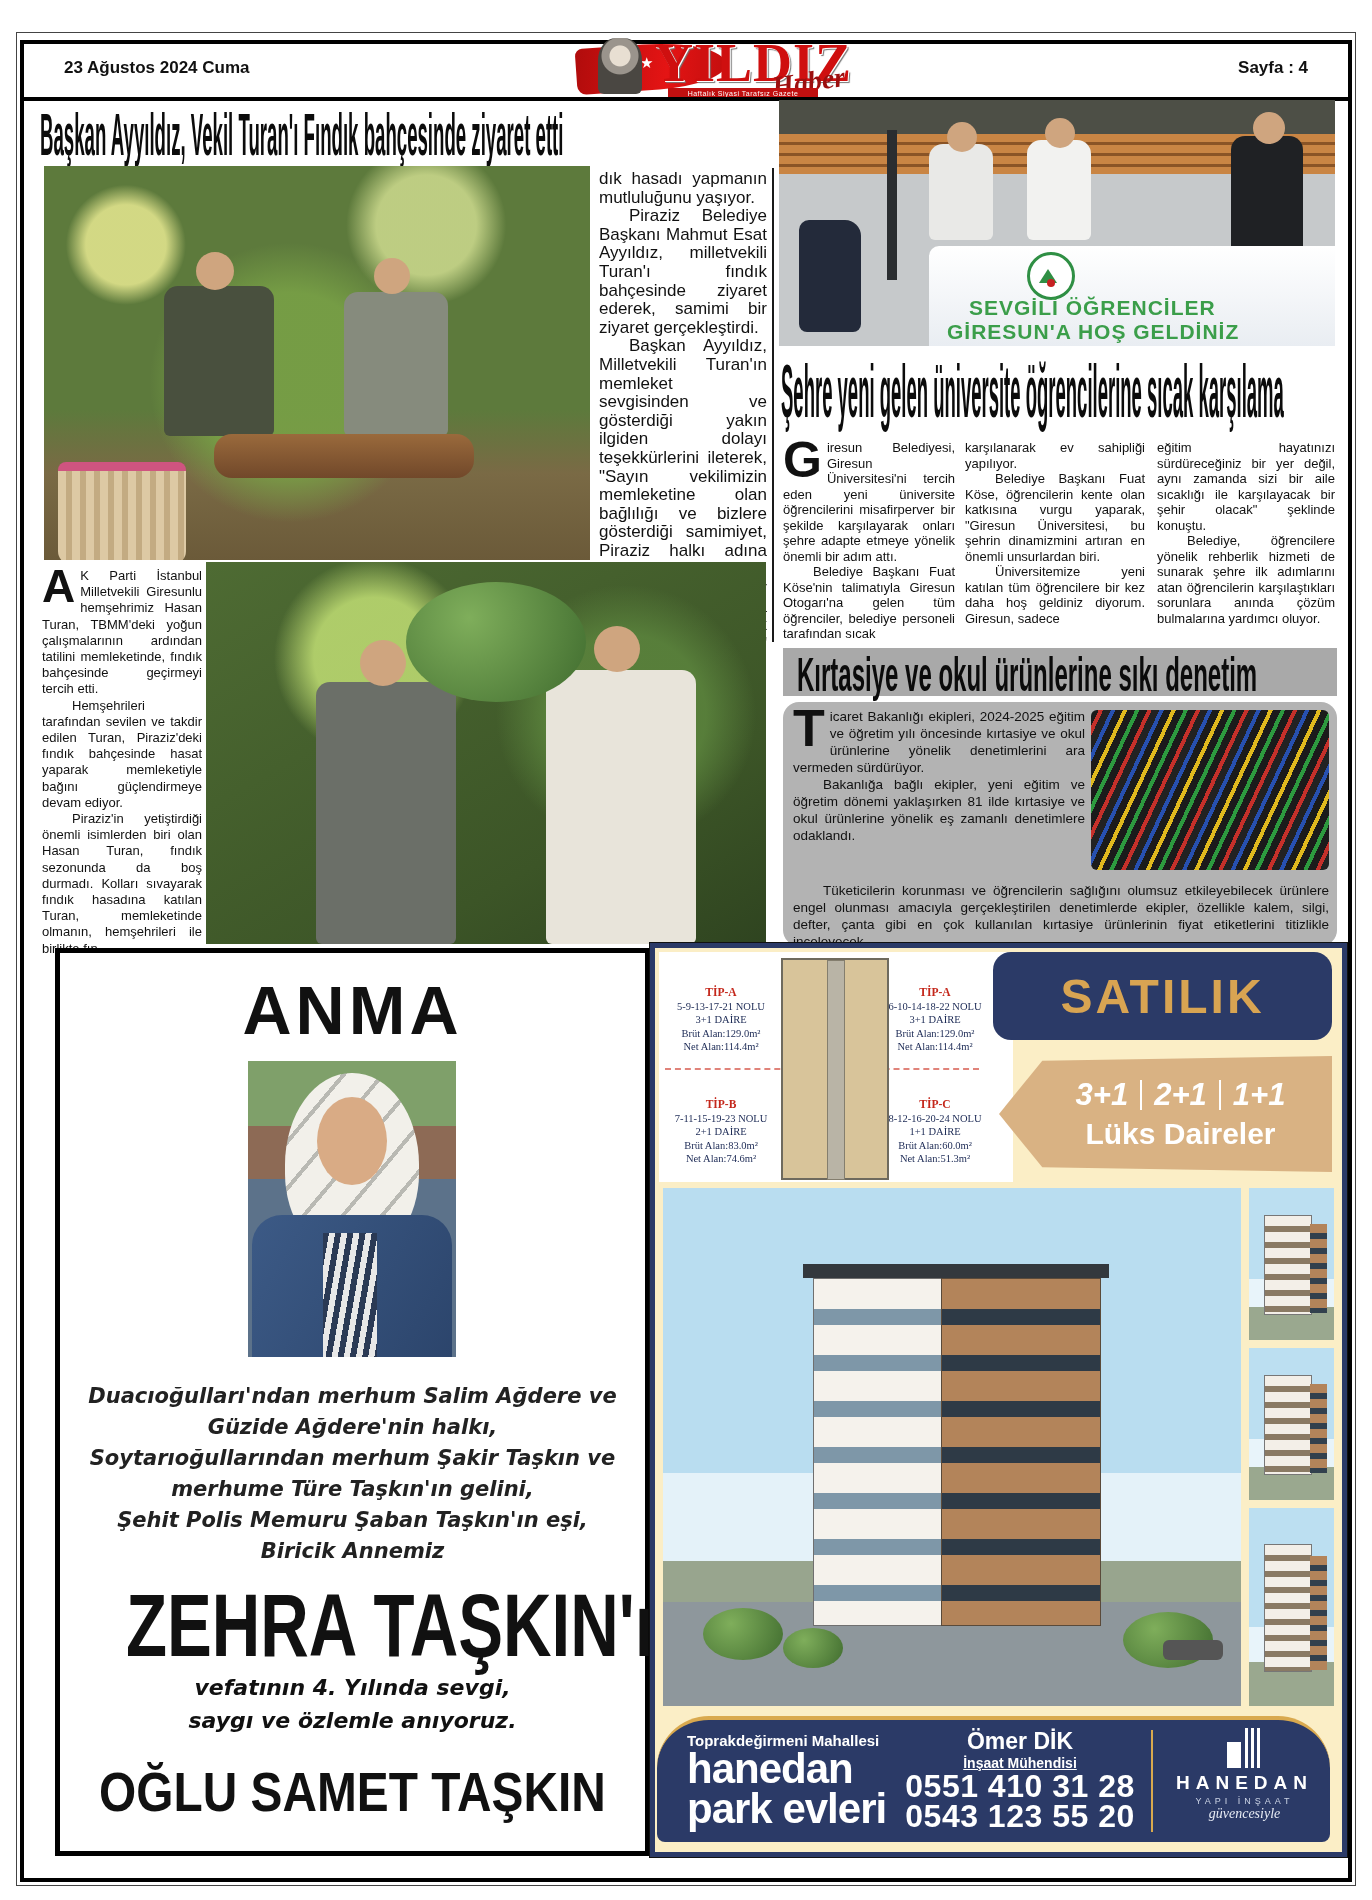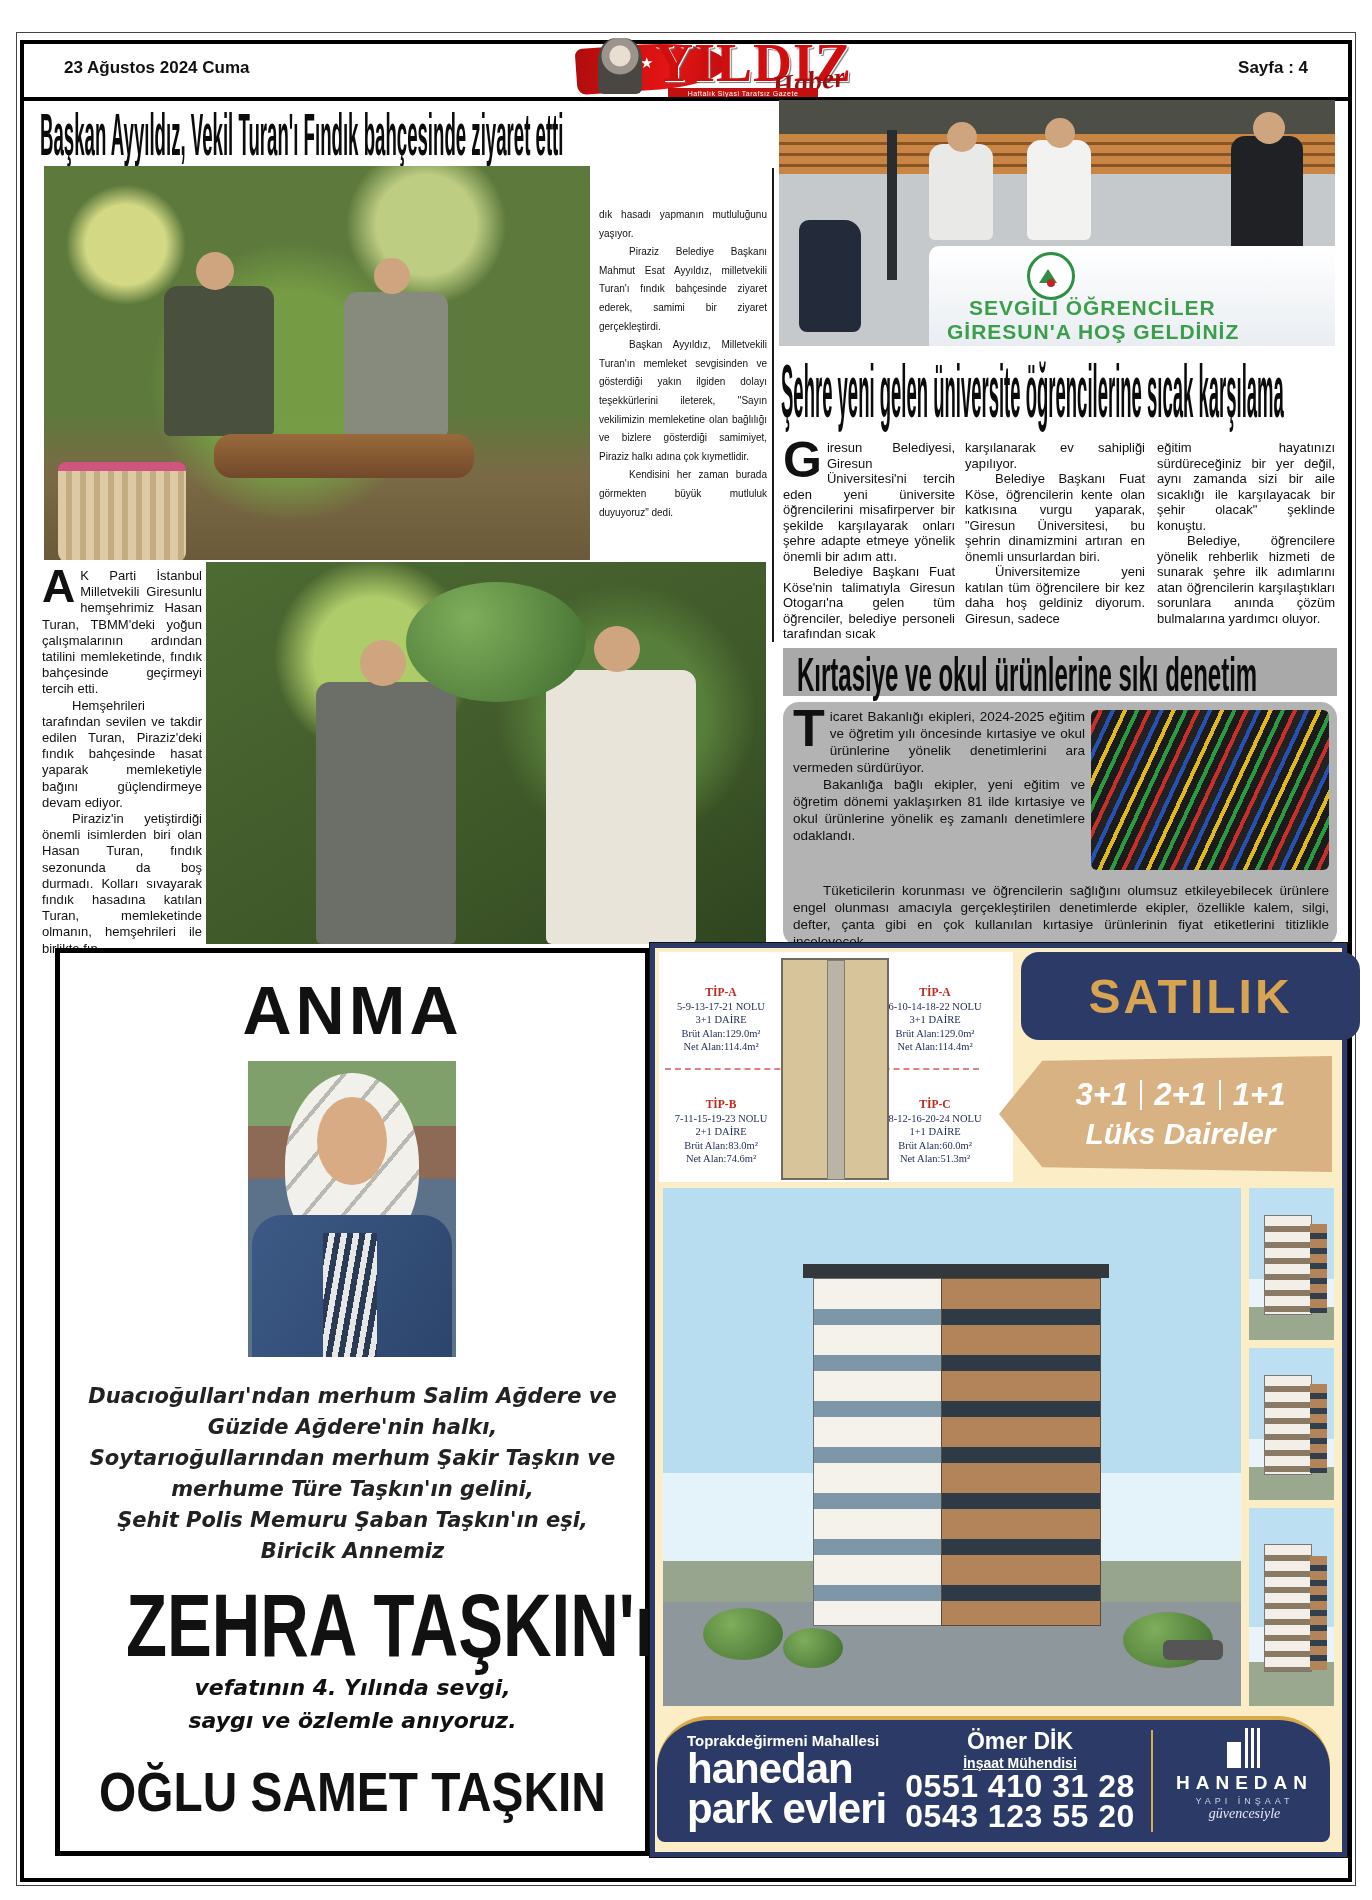--- a/index.html
+++ b/index.html
@@ -28,21 +28,21 @@
   .hl{position:absolute;line-height:1;}
   .hl-inner{display:inline-block;font-weight:bold;white-space:nowrap;transform-origin:0 0;color:#0b0b0b;}
   #hl1 .hl-inner{font-size:46px;transform:scale(0.405,1.3);}
   #hl2 .hl-inner{font-size:50px;transform:scale(0.37,1.5);}
   #hl3-bar{background:#a9a9a9;}
   #hl3 .hl-inner{font-size:40px;transform:scale(0.60,1.2);}
   
   .col p{margin:0;text-align:justify;}
   .ind{text-indent:30px;}
   .dropcap{float:left;font-weight:bold;line-height:.8;padding-right:5px;}
-  .midcol{font-size:10px;line-height:18.6px;margin-top:36px;}
+  .midcol{font-size:17px;line-height:18.6px;}
   .leftcol{font-size:13px;line-height:16.2px;}
   .a2col{font-size:13px;line-height:15.5px;}
   .vdiv{position:absolute;width:2px;background:#1a1a1a;}
   
   .photo{position:absolute;overflow:hidden;}
   .ph1{background:
       radial-gradient(circle at 15% 20%, rgba(240,240,150,.8) 0 40px, transparent 60px),
       radial-gradient(circle at 70% 15%, rgba(230,240,160,.7) 0 50px, transparent 80px),
       radial-gradient(circle at 45% 55%, rgba(120,160,70,.9) 0 90px, transparent 140px),
       linear-gradient(#5d7a3c 0 62%, #7a6a45 78%, #6b5a39);}
@@ -97,28 +97,28 @@
        repeating-linear-gradient(0deg, rgba(90,80,60,.45) 0 1px, transparent 1px 22px),
        repeating-linear-gradient(90deg, rgba(90,80,60,.45) 0 1px, transparent 1px 18px),
        linear-gradient(90deg,#cdb astray);
       background:
        repeating-linear-gradient(0deg, rgba(90,80,60,.45) 0 1px, transparent 1px 22px),
        repeating-linear-gradient(90deg, rgba(90,80,60,.45) 0 1px, transparent 1px 18px),
        linear-gradient(90deg,#cdb astray,#d8c49a);
   }
   .corridor{position:absolute;left:42%;top:0;width:16%;height:100%;background:#b9b4a6;border:1px solid #847e6e;}
   .dashline{position:absolute;border-top:2px dashed #e0837a;}
-  .satilik{position:absolute;background:#2b3a67;border-radius:18px;display:flex;align-items:center;justify-content:center;margin-left:28px;}
+  .satilik{position:absolute;background:#2b3a67;border-radius:18px;display:flex;align-items:center;justify-content:center;}
   .satilik span{font-weight:bold;font-size:48px;letter-spacing:3px;color:#d8a452;}
   .types{position:absolute;background:#d9b283;
       clip-path:polygon(0 50%, 13% 4%, 100% 0, 100% 100%, 13% 96%);
       display:flex;flex-direction:column;align-items:center;justify-content:center;padding-left:30px;box-sizing:border-box;}
   .types-row{display:flex;align-items:center;color:#fff;font-weight:bold;font-style:italic;font-size:31px;}
   .types-sep{width:2px;height:30px;background:#fff;margin:0 12px;}
-  .types-label{color:#fff;font-style:italic;font-weight:bold;font-size:30px;margin-top:4px;}
+  .types-label{color:#fff;font-weight:bold;font-size:30px;margin-top:4px;}
   .render{position:absolute;background:linear-gradient(#b9ddf0 0 55%,#e4f2f9 55% 72%,#98a58e 72% 80%,#8e979c 80%);overflow:hidden;}
   .bld-left{position:absolute;background:repeating-linear-gradient(180deg,#f5f2ec 0 30px,#7e97a8 30px 46px);border:1px solid #6f6f6f;}
   .bld-right{position:absolute;background:repeating-linear-gradient(180deg,#b3845a 0 30px,#2e3a46 30px 46px);border:1px solid #5a4a3a;}
   .bld-roof{position:absolute;background:#33383d;}
   .bush{position:absolute;border-radius:50%;background:radial-gradient(circle at 35% 30%,#7fae5b,#3f6b2e);}
   .mini{position:absolute;background:linear-gradient(#bcdff1 0 60%,#e8f4fa 60% 78%,#9aa88f 78%);overflow:hidden;}
   .mini .m-b{position:absolute;left:18%;top:18%;width:54%;height:64%;
       background:repeating-linear-gradient(180deg,#f3efe8 0 10px,#8a7a64 10px 16px);border:1px solid #777;}
   .mini .m-b2{position:absolute;right:8%;top:24%;width:20%;height:58%;background:repeating-linear-gradient(180deg,#b3845a 0 9px,#32404d 9px 15px);}
   .adbar{position:absolute;background:#2b3a67;border-radius:52px 52px 8px 8px;border-top:4px solid #d9a94e;

